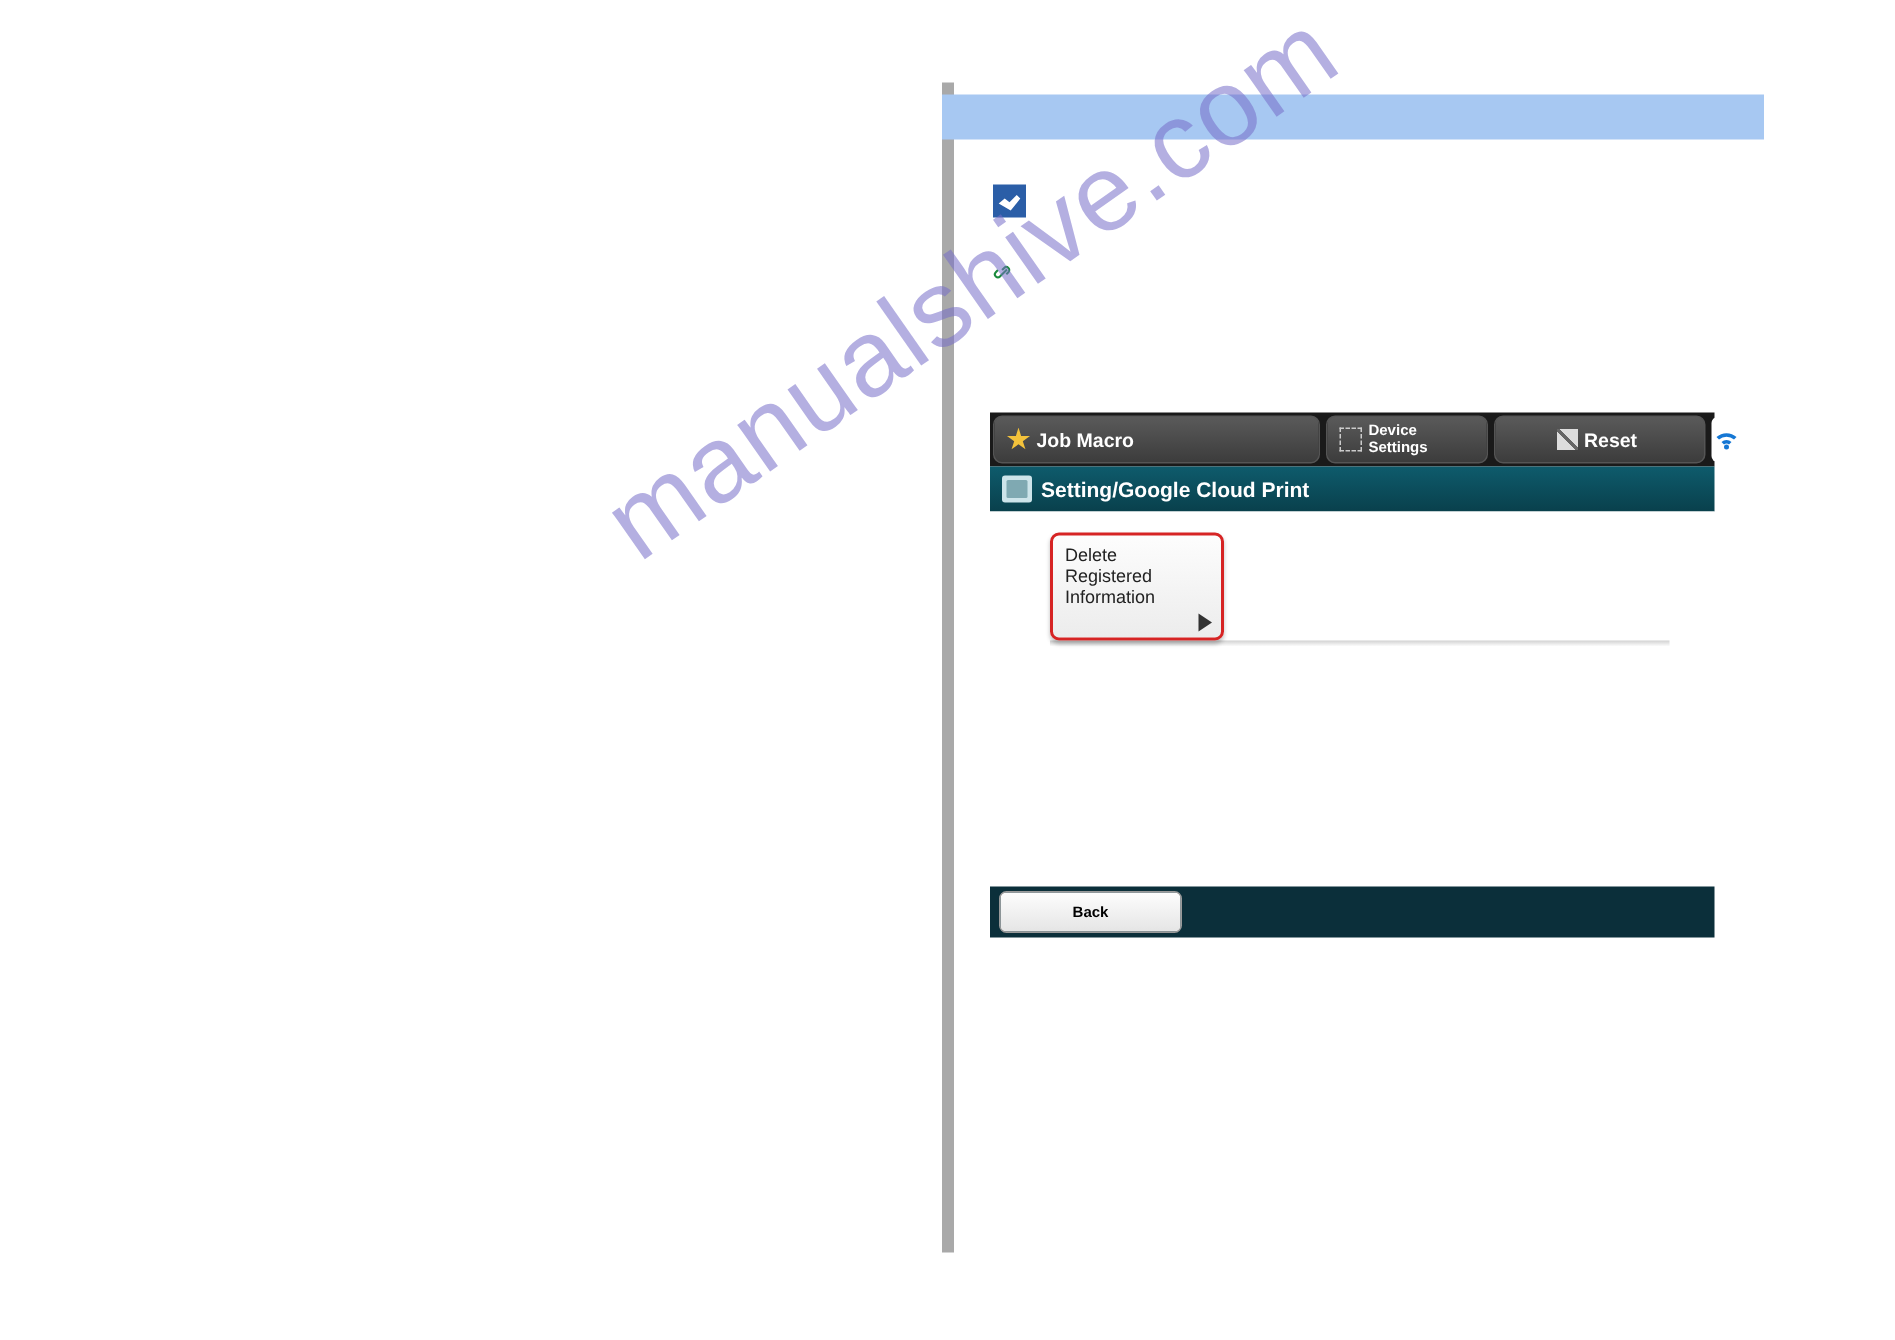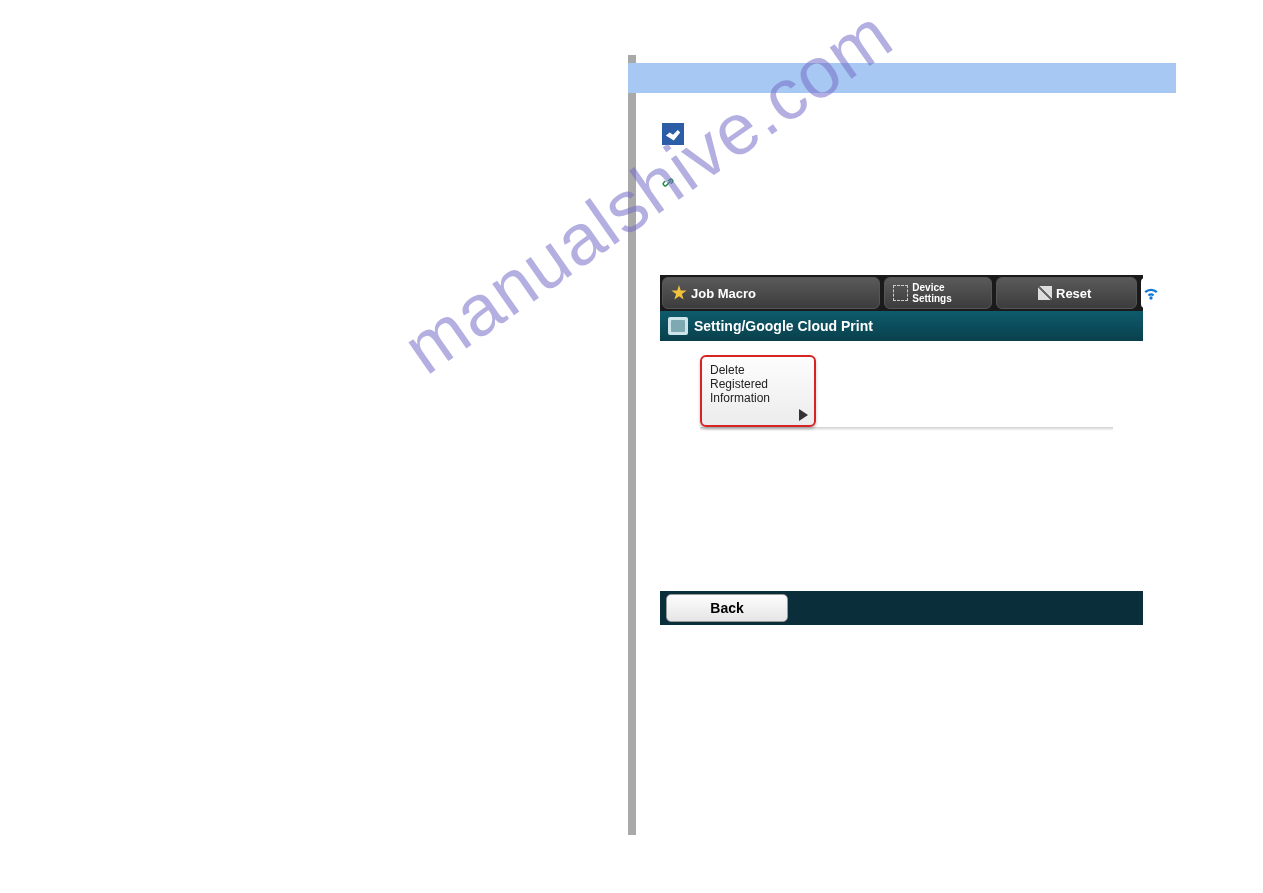--- a/index.html
+++ b/index.html
@@ -178,21 +178,21 @@
     display: flex;
     align-items: center;
     padding-left: 6px;
   }
   .back-btn {
     width: 120px;
     height: 26px;
     background: linear-gradient(#fdfdfd, #e5e5e5);
     border: 1px solid #9a9a9a;
     border-radius: 5px;
-    font-size: 14px;
+    font-size: 10px;
     font-weight: bold;
     color: #000;
     display: flex;
     align-items: center;
     justify-content: center;
   }
   .star {
     width: 16px;
     height: 16px;
     background: #f3c23b;

